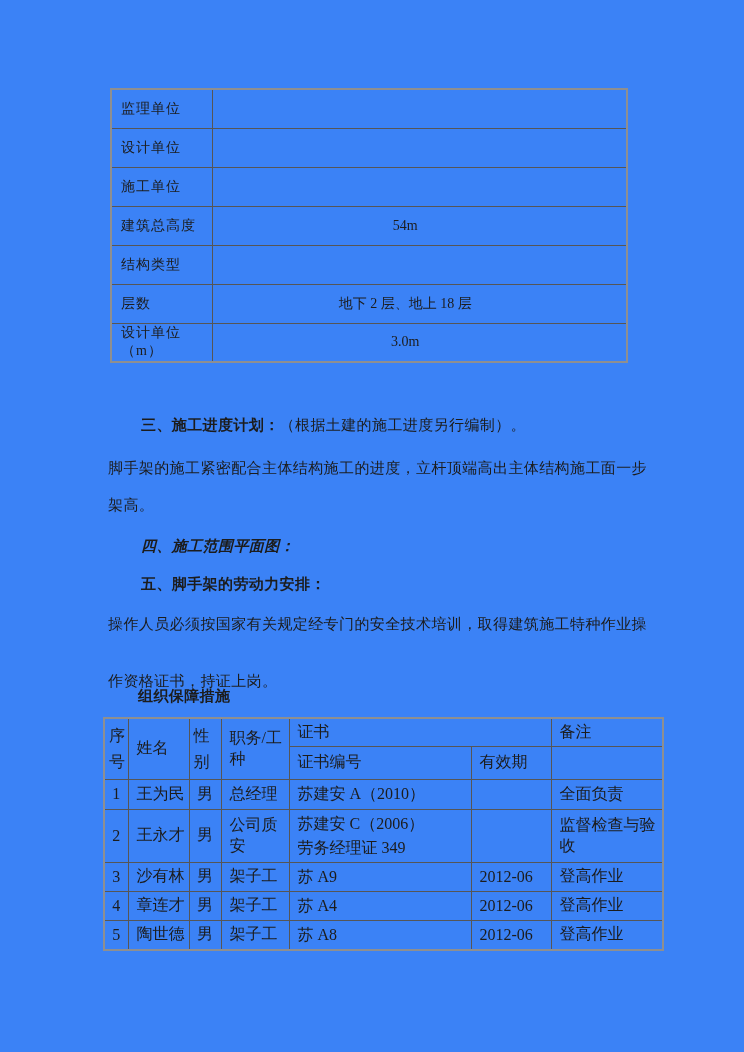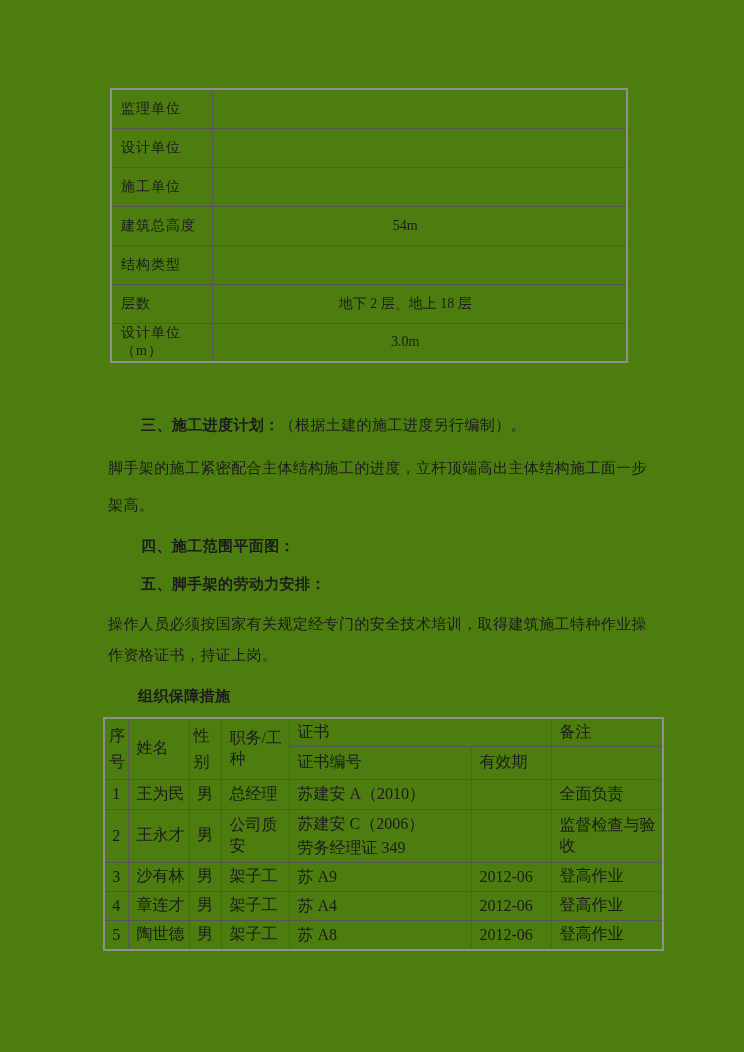--- a/index.html
+++ b/index.html
@@ -1,20 +1,20 @@
 <!DOCTYPE html>
 <html><head>
 <meta charset="utf-8">
 <style>
   * { margin:0; padding:0; box-sizing:border-box; }
   html,body { background:#ffffff; }
   .page {
     position:relative;
     width:744px; height:1052px;
-    background:#4d7c0f;
+    background:#3b82f6;
     font-family:"Liberation Serif","DejaVu Serif",serif;
     color:#1c1c1c;
     overflow:hidden;
   }
 
   
   table { border-collapse:collapse; table-layout:fixed; }
   .info-table {
     position:absolute; left:110px; top:88px; width:518px;
     border:2px solid #8f8f8f;
@@ -101,26 +101,26 @@
         <td class="value">3.0m</td>
       </tr>
     </tbody>
   </table>
 
   <div class="line indent" style="top:416px;"><span class="bold">三、施工进度计划：</span><span>（根据土建的施工进度另行编制）。</span></div>
 
   <div class="line" style="top:459px;">脚手架的施工紧密配合主体结构施工的进度，立杆顶端高出主体结构施工面一步</div>
   <div class="line" style="top:496px;">架高。</div>
 
-  <div class="line indent bold" style="top:537px;">四、施工范围平面图：</div>
+  <div class="line indent bold" style="top:537px;font-style:italic;">四、施工范围平面图：</div>
 
   <div class="line indent bold" style="top:575px;">五、脚手架的劳动力安排：</div>
 
   <div class="line" style="top:615px;">操作人员必须按国家有关规定经专门的安全技术培训，取得建筑施工特种作业操</div>
-  <div class="line" style="top:646px;">作资格证书，持证上岗。</div>
+  <div class="line" style="top:672px;">作资格证书，持证上岗。</div>
 
   <div class="line indent bold" style="top:687px; left:138px;">组织保障措施</div>
 
   <table class="staff-table">
     <colgroup>
       <col class="c-no">
         <col class="c-name">
         <col class="c-gender">
         <col class="c-role">
       <col class="c-cert">

